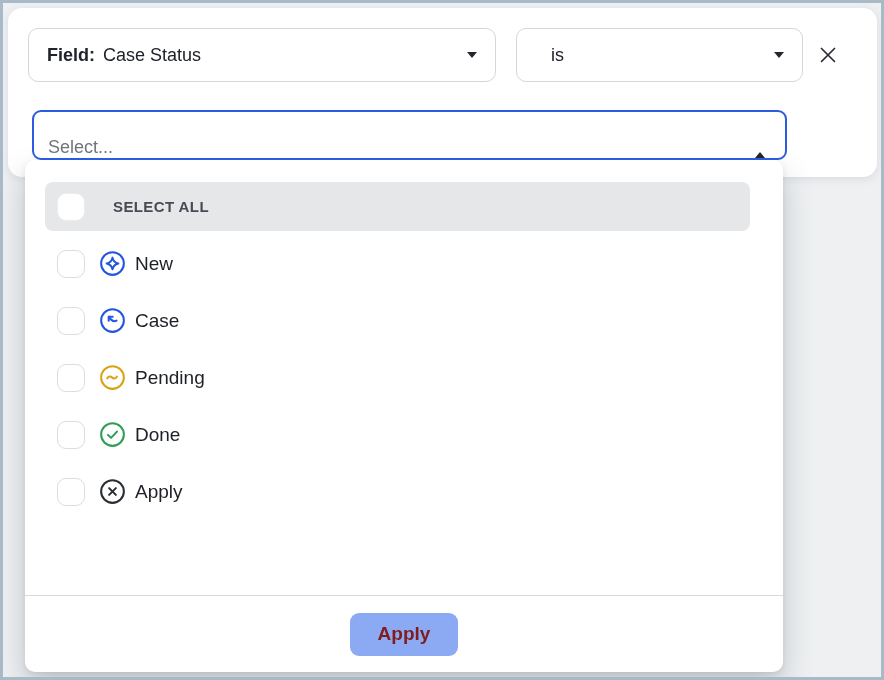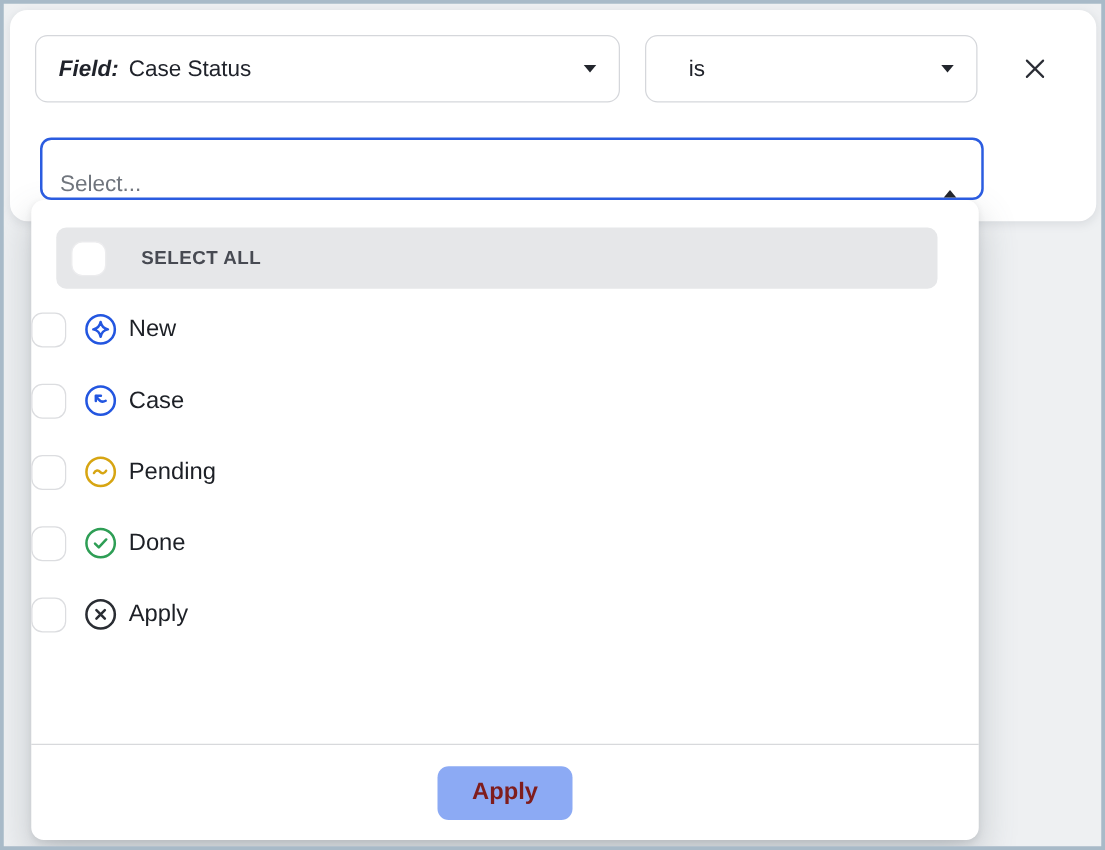--- a/index.html
+++ b/index.html
@@ -19,22 +19,22 @@
     background:#ffffff; border-radius:14px;
     box-shadow: 0 2px 8px rgba(120,128,140,0.18);
   }
   .dd {
     position:absolute; top:20px; height:54px;
     border:1px solid #d5d7db; border-radius:10px; background:#fff;
     display:flex; align-items:center; padding:0 18px;
     font-size:18px; color:#20232b; cursor:pointer;
   }
   .dd-field { left:20px; width:468px; }
-  .dd-op   { left:508px; width:266px;padding-left:34px; }
-  .dd .bold { font-weight:bold; margin-right:8px;font-style:italic; }
+  .dd-op   { left:508px; width:287px;padding-left:34px; }
+  .dd .bold { font-weight:bold; margin-right:8px; }
   .caret-down {
     width:0; height:0; margin-left:auto;
     border-left:5.5px solid transparent; border-right:5.5px solid transparent;
     border-top:6.5px solid #23262d;
   }
   .caret-up {
     width:0; height:0; margin-left:auto;
     border-left:5.5px solid transparent; border-right:5.5px solid transparent;
     border-bottom:6.5px solid #23262d;
   }
@@ -67,21 +67,21 @@
     letter-spacing:0.4px; color:#474a52;
   }
   .checkbox {
     width:28px; height:28px; flex:0 0 28px;
     background:#fff; border:1.3px solid #dcdde0; border-radius:9px;
     cursor:pointer;
   }
   .options { position:absolute; top:75px; left:0; right:0; }
   .option {
     height:57px; display:flex; align-items:center;
-    cursor:pointer;
+    padding-left:32px; cursor:pointer;
   }
   .option .status-icon { margin-left:14px; width:27px; height:27px; flex:0 0 27px; }
   .option .label { margin-left:9px; font-size:19px; color:#1d2026; }
 
   .divider {
     position:absolute; left:0; right:0; top:435px; height:1px; background:#d8d9dc;
   }
   .footer {
     position:absolute; left:0; right:0; top:436px; bottom:0;
     display:flex; align-items:center; justify-content:center;

